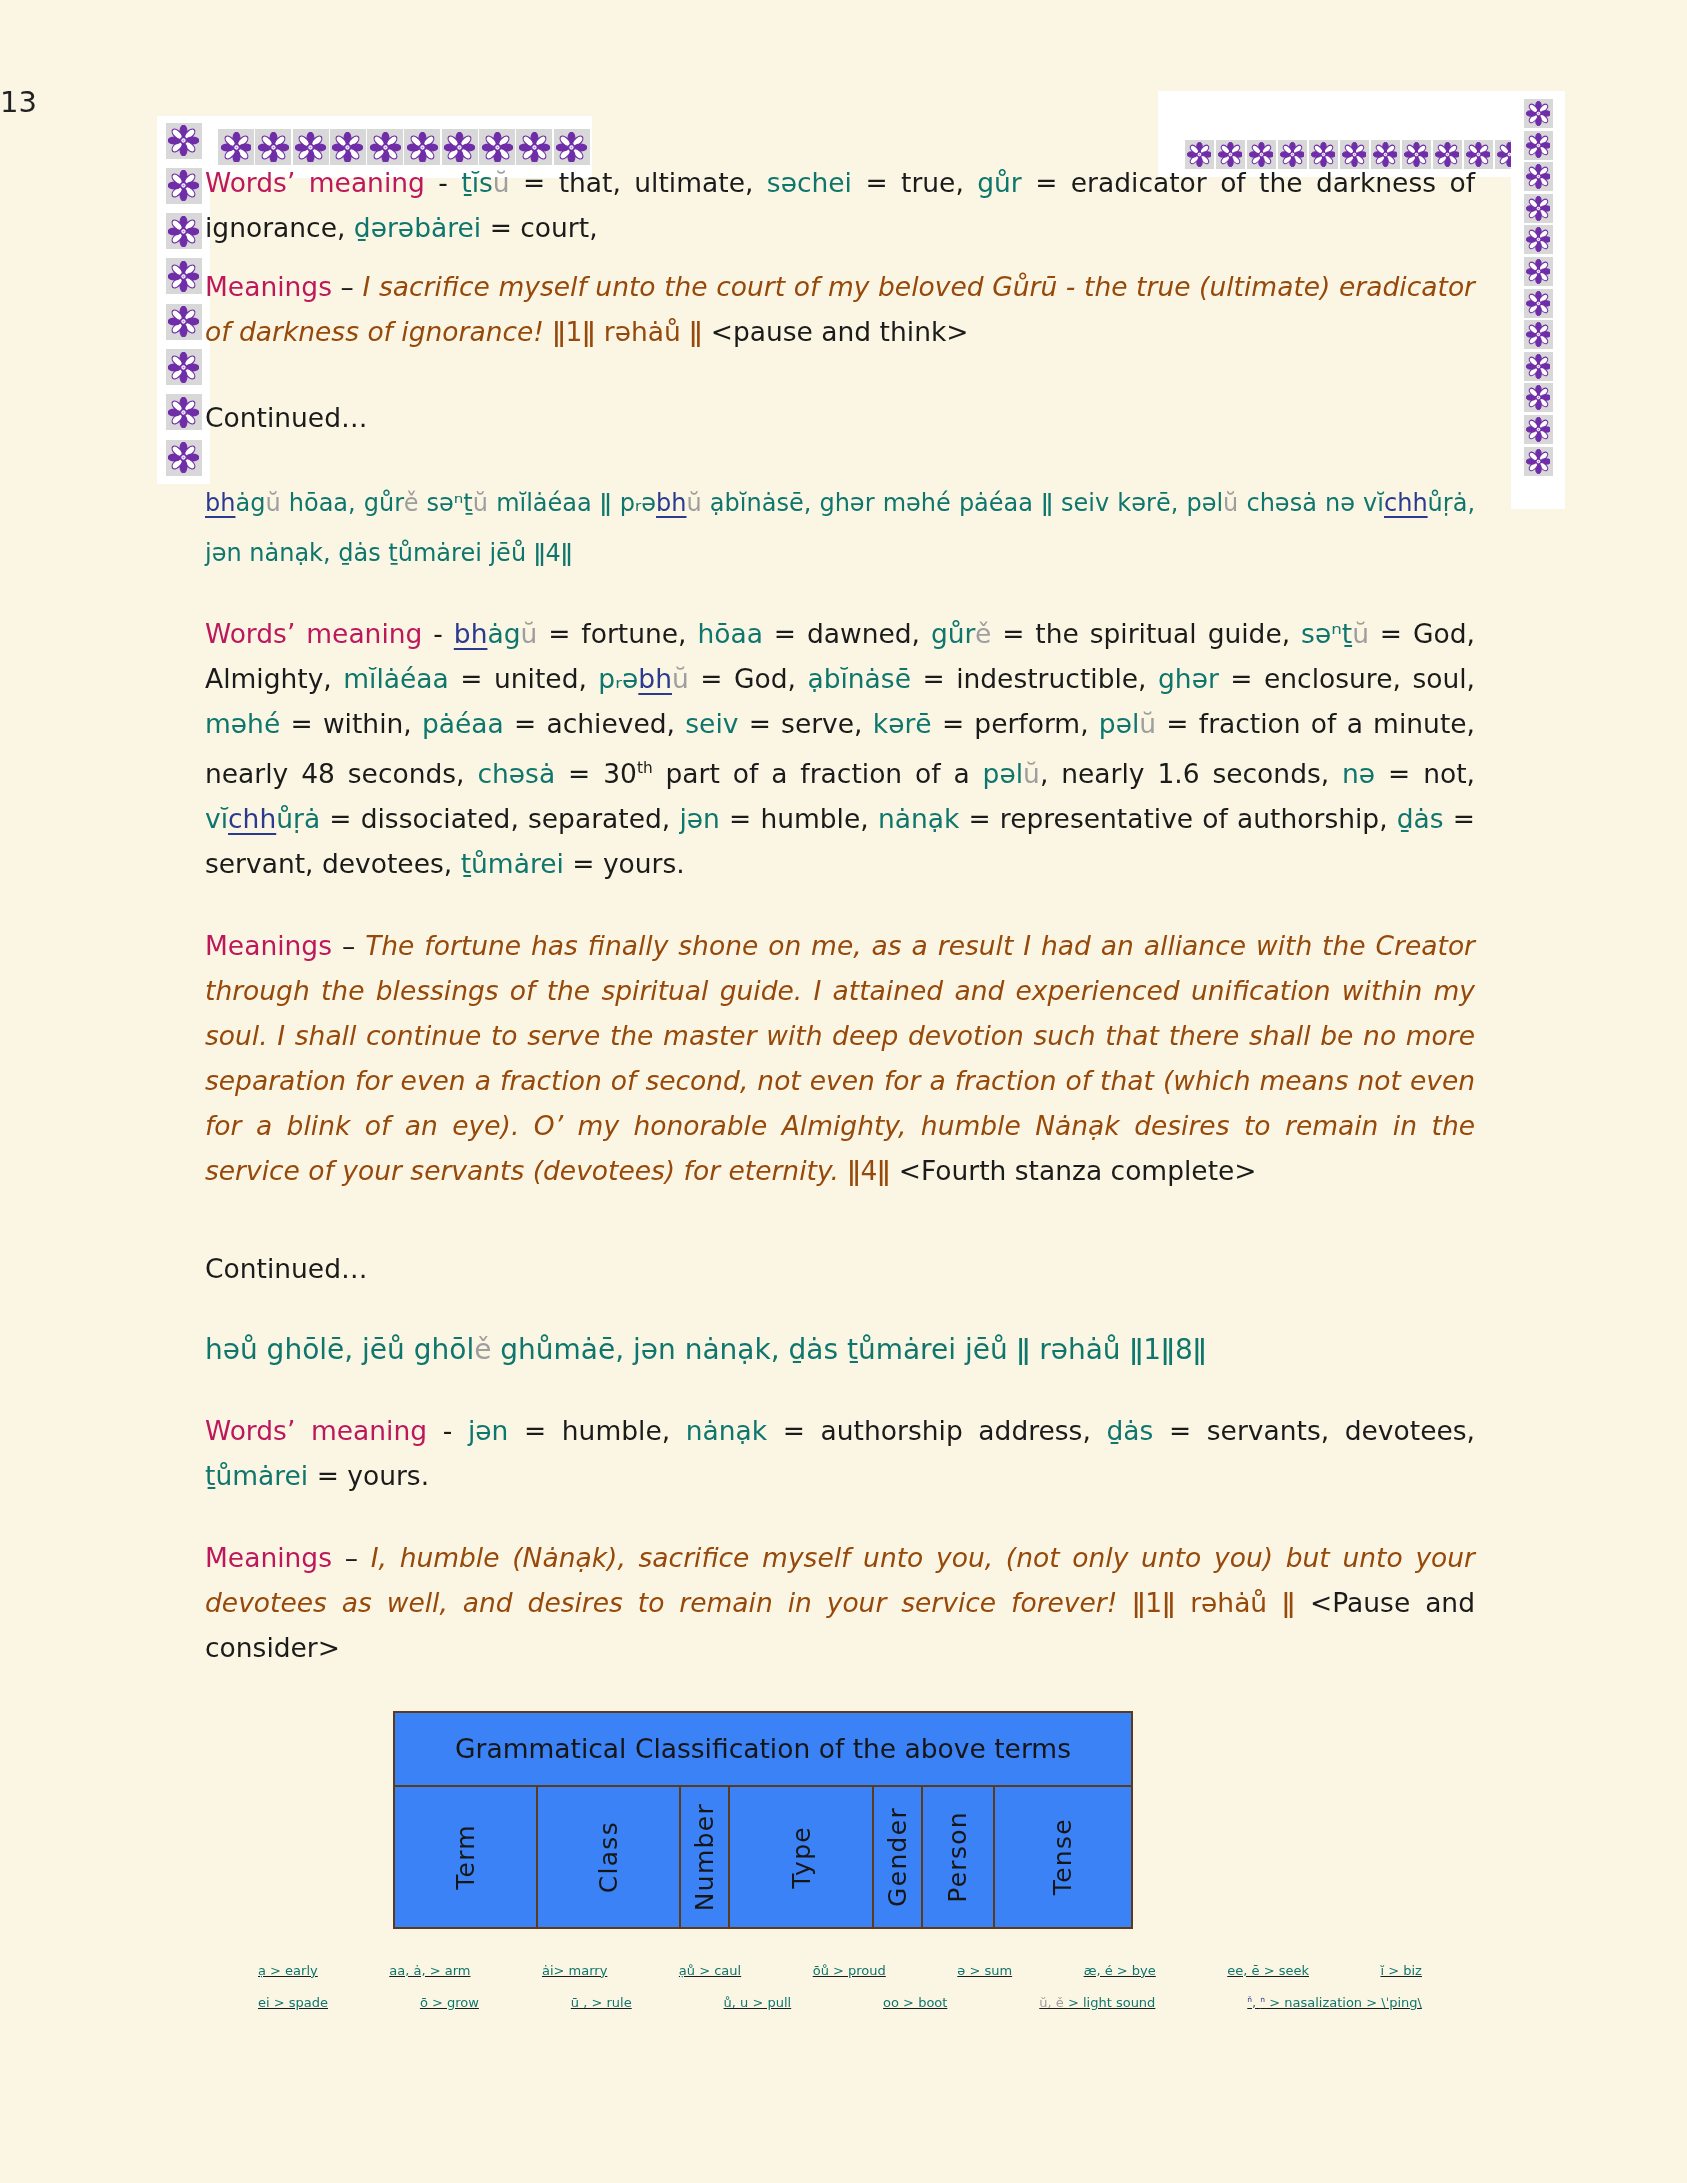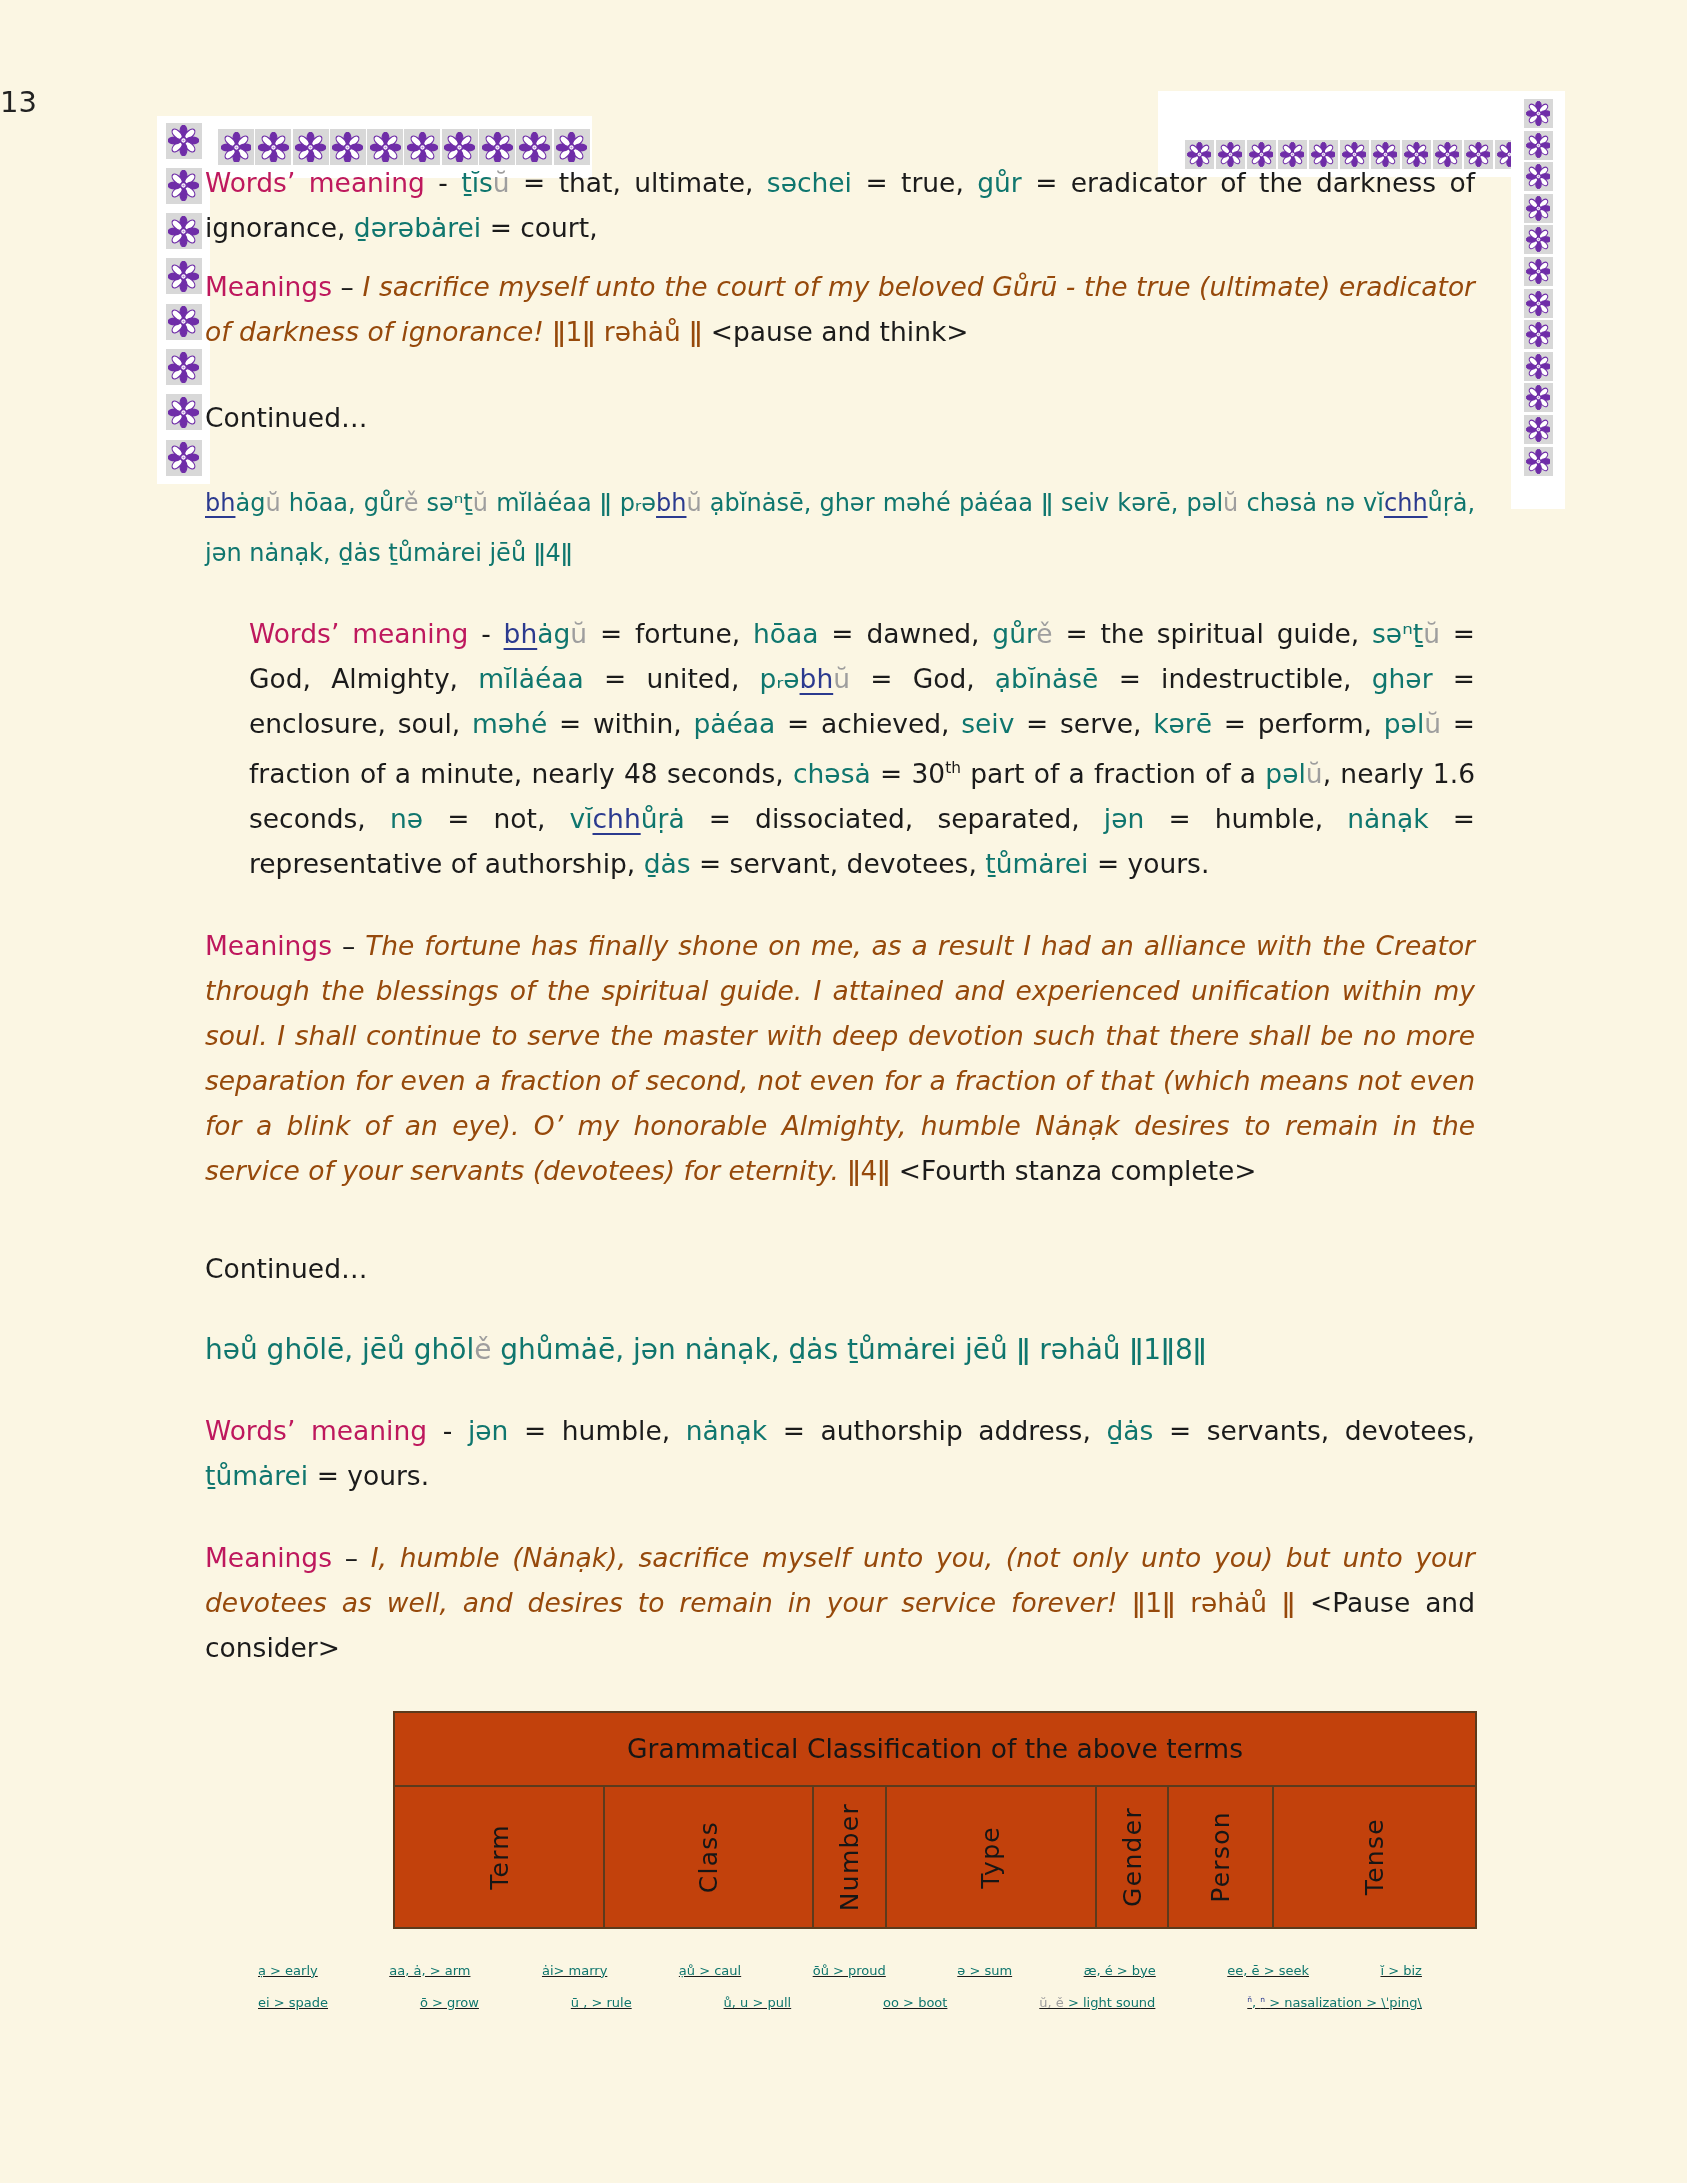--- a/index.html
+++ b/index.html
@@ -26,43 +26,43 @@
   .t44{width:29px;height:29px;}
   .tile svg{width:86%;height:86%;}
   
   .content{position:absolute;left:205px;top:160px;width:1270px;}
   p.para{margin:0;font-size:26.5px;line-height:45px;text-align:justify;}
   p[data-name="words-meaning-1"]{margin-top:0;}
   p[data-name="meanings-1"]{margin-top:14px;}
   p[data-name="note-1"]{margin-top:28px;font-size:24px;text-align:left;}
   p[data-name="continued-1"]{margin-top:41px;text-align:left;}
   p[data-name="verse-1"]{margin-top:38px;font-size:24px;line-height:50px;}
-  p[data-name="words-meaning-2"]{margin-top:33px;margin-left:44px;}
+  p[data-name="words-meaning-2"]{margin-top:33px;}
   p[data-name="meanings-2"]{margin-top:37px;}
   p[data-name="continued-2"]{margin-top:53px;text-align:left;}
   p[data-name="verse-2"]{margin-top:34px;font-size:28px;line-height:50px;text-align:left;}
   p[data-name="words-meaning-3"]{margin-top:33px;}
   p[data-name="meanings-3"]{margin-top:37px;}
   
   .s-h{color:#be185d;text-decoration-thickness:2.6px;text-underline-offset:5.3px;}
   .s-k{color:#1b1b1b;}
   .s-b{color:#0f766e;}
   .s-bu{color:#2b3a8f;text-decoration:underline;text-decoration-thickness:2px;text-underline-offset:4.6px;}
   .s-g{color:#9e9e9e;}
   .s-i{color:#96490b;font-style:italic;}
   .s-n{color:#96490b;}
   .s-sup{vertical-align:super;font-size:58%;color:#1b1b1b;}
   .s-bsup{vertical-align:super;font-size:58%;color:#2b3a8f;}
   
   table.gtable{
     border-collapse:collapse;
-    width:1084px;
+    width:740px;
     margin:41px 0 0 188px;
     table-layout:fixed;
-    background:#c2410c;
+    background:#3b82f6;
   }
   table.gtable,table.gtable td{border:2.6px solid #5c3a1c;}
   td.ttitle{
     height:70px;text-align:center;vertical-align:middle;
     font-size:26.5px;color:#161616;border-bottom-width:3.3px;
   }
   tr.thead-row td{height:138px;text-align:center;vertical-align:middle;}
   .vert{
     writing-mode:vertical-rl;transform:rotate(180deg);
     margin:0 auto;font-size:25px;color:#161616;letter-spacing:1.3px;

